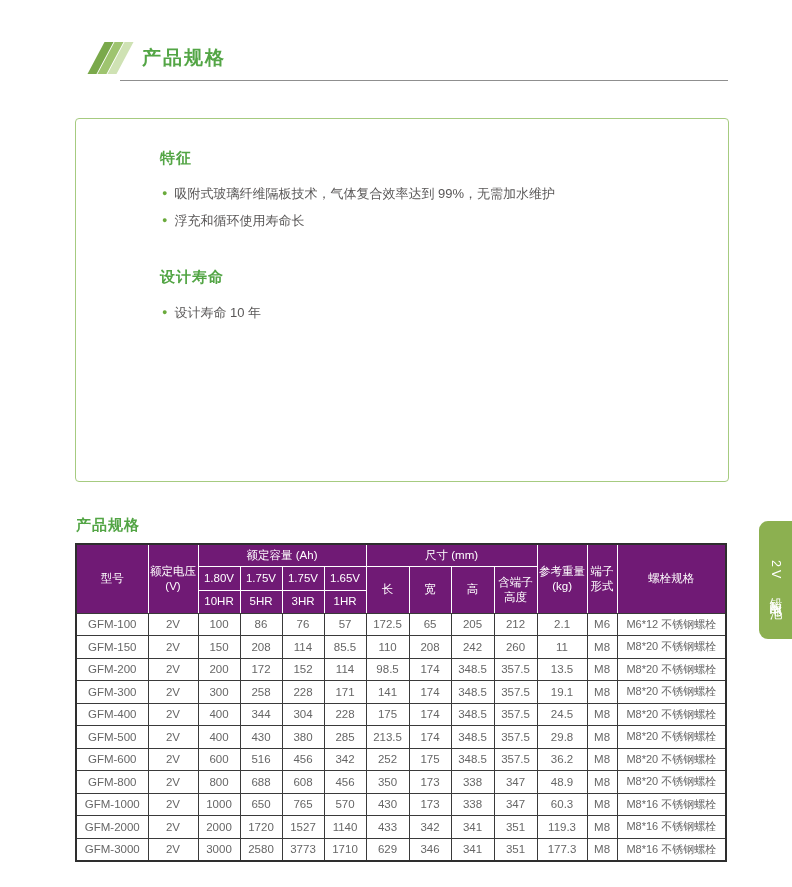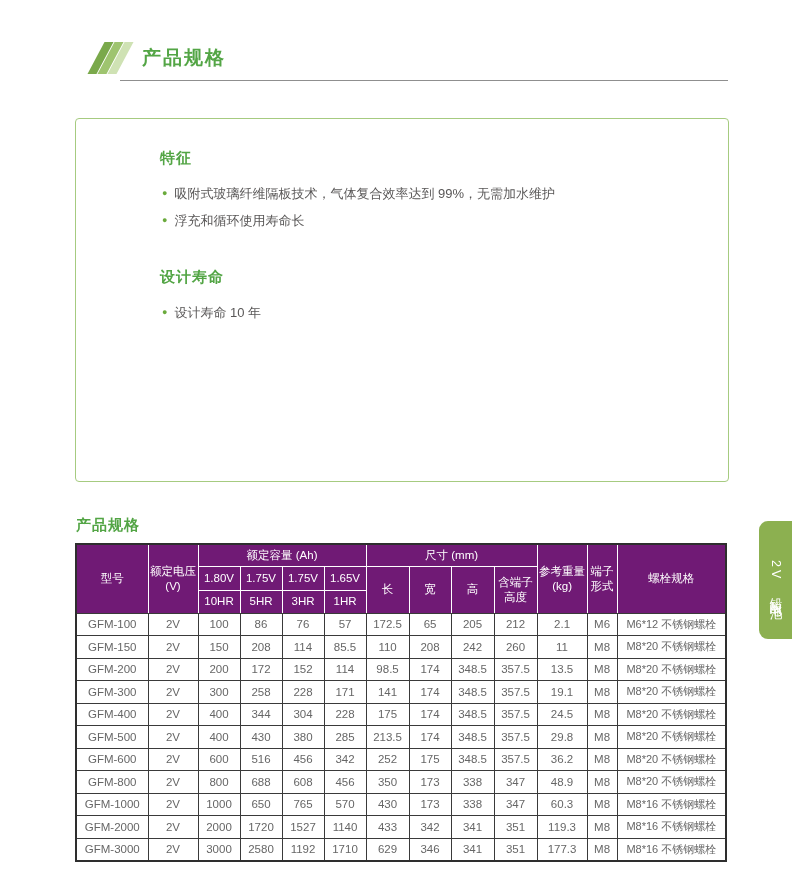--- a/index.html
+++ b/index.html
@@ -284,21 +284,21 @@
           <td>351</td>
           <td>119.3</td>
           <td>M8</td>
           <td>M8*16 不锈钢螺栓</td>
         </tr>
         <tr>
           <td>GFM-3000</td>
           <td>2V</td>
           <td>3000</td>
           <td>2580</td>
-          <td>1192</td>
+          <td>3773</td>
           <td>1710</td>
           <td>629</td>
           <td>346</td>
           <td>341</td>
           <td>351</td>
           <td>177.3</td>
           <td>M8</td>
           <td>M8*16 不锈钢螺栓</td>
         </tr>
       </tbody>

